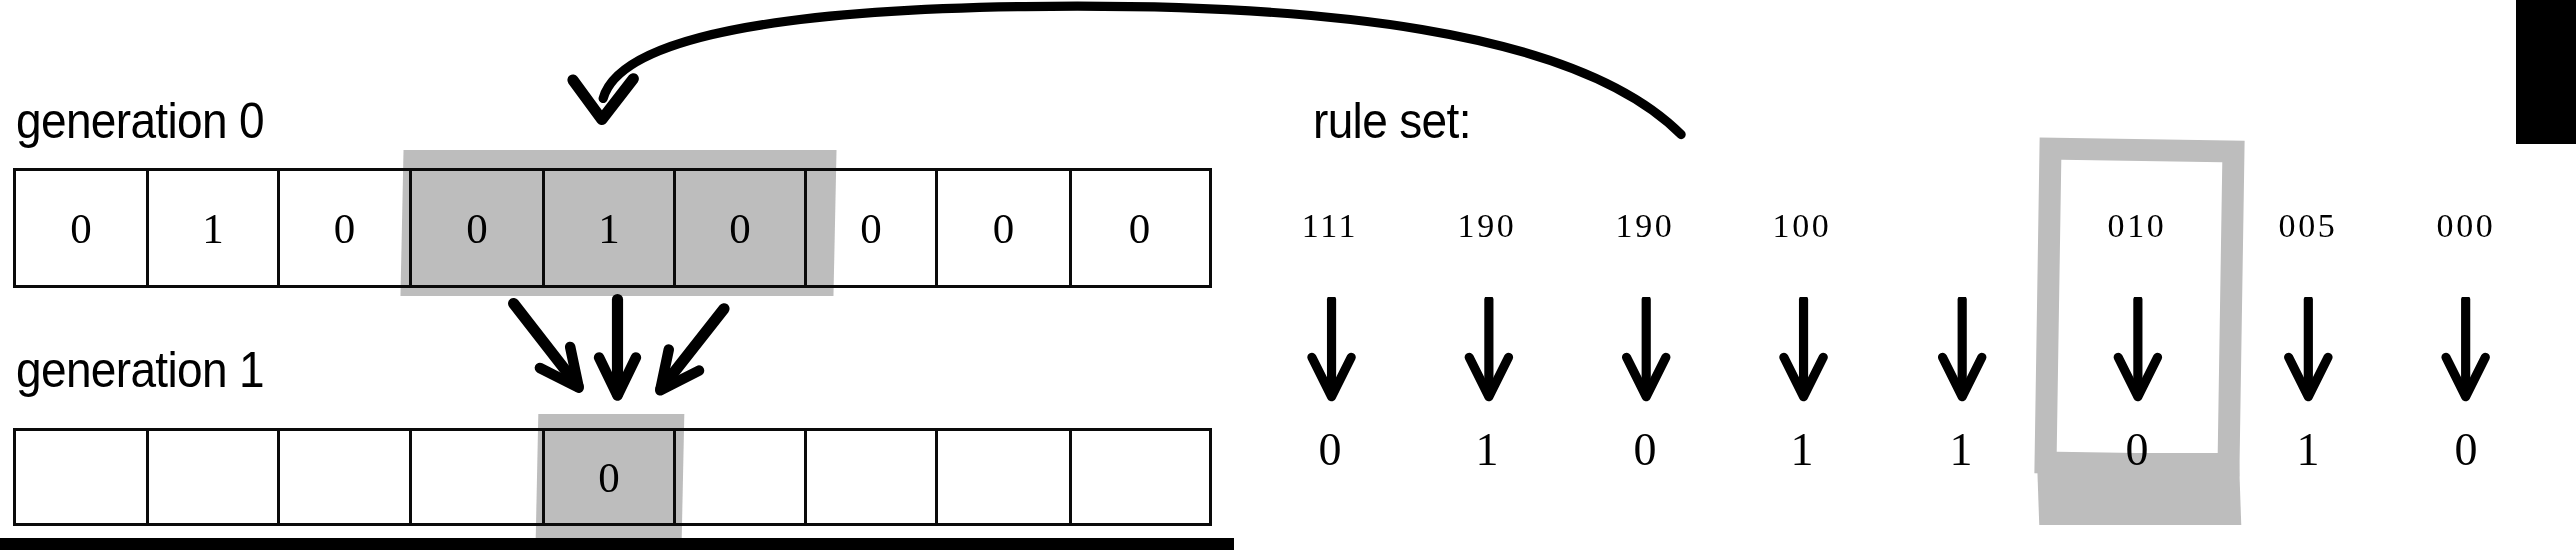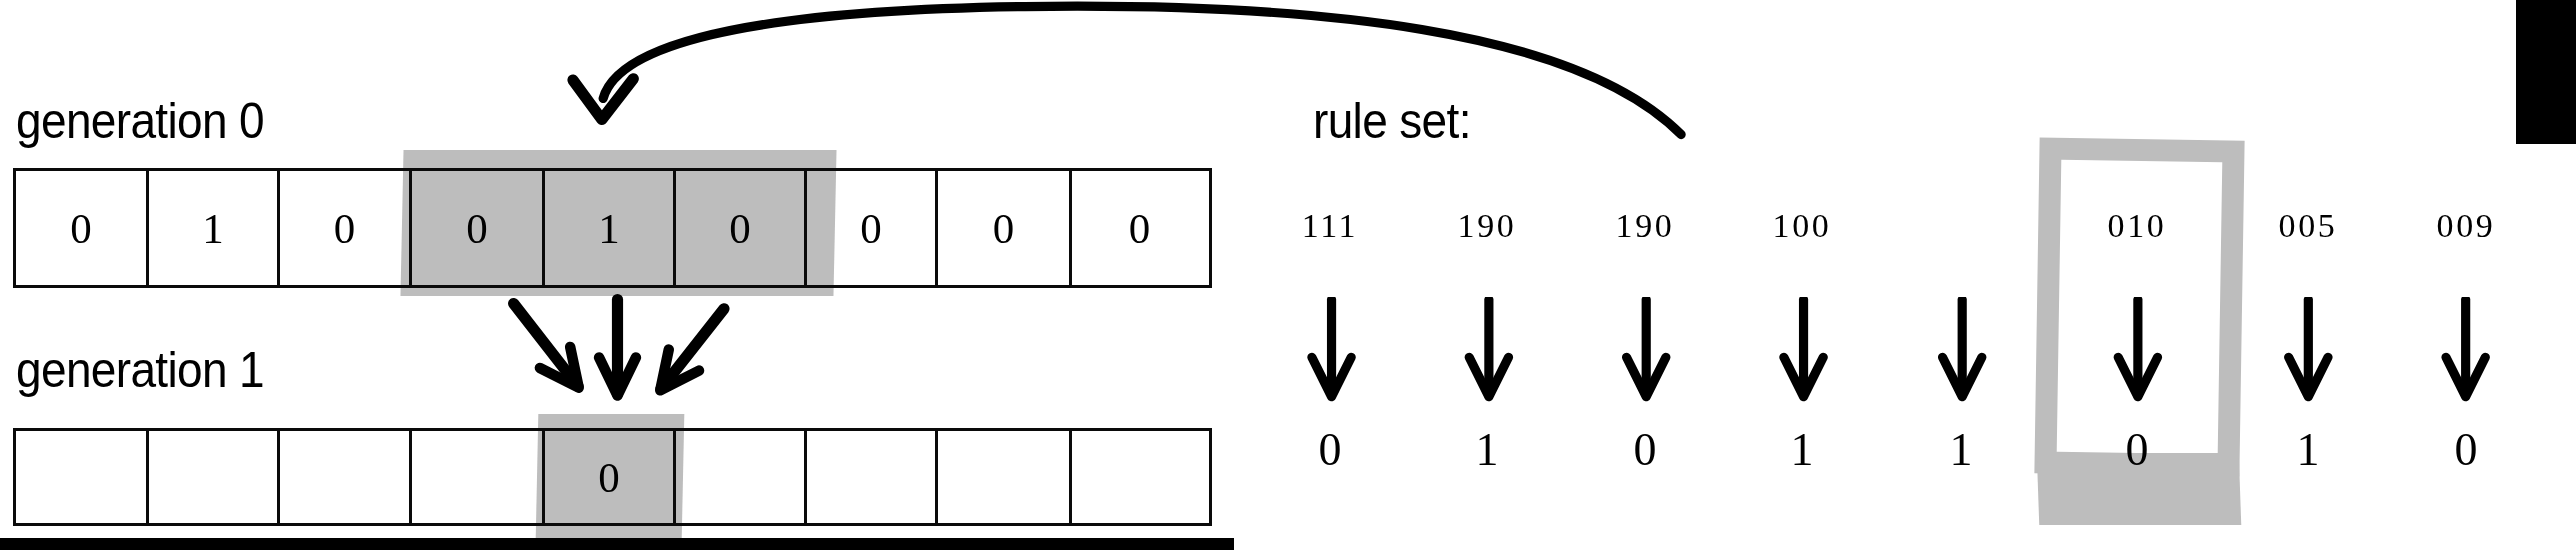--- a/index.html
+++ b/index.html
@@ -188,21 +188,21 @@
   <div class="rule-col" style="left:1720px;">
     <div class="rule-pattern">100</div>
   </div>
   <div class="rule-col" style="left:2055px;">
     <div class="rule-pattern">010</div>
   </div>
   <div class="rule-col" style="left:2226px;">
     <div class="rule-pattern">005</div>
   </div>
   <div class="rule-col" style="left:2384px;">
-    <div class="rule-pattern">009</div>
+    <div class="rule-pattern">000</div>
   </div>
 
   <svg class="arrow-svg" style="left:1248px;top:297px;width:1313px;height:118px;" viewBox="0 0 2000 180">
     <g>
       <path d="M 126,4 L 126,150" stroke="#000" stroke-width="14" stroke-linecap="round" fill="none"></path>
       <path d="M 96,92 L 126,152 L 156,92" stroke="#000" stroke-width="14" stroke-linecap="round" stroke-linejoin="round" fill="none"></path>
     </g>
     <g>
       <path d="M 366,4 L 366,150" stroke="#000" stroke-width="14" stroke-linecap="round" fill="none"></path>
       <path d="M 336,92 L 366,152 L 396,92" stroke="#000" stroke-width="14" stroke-linecap="round" stroke-linejoin="round" fill="none"></path>

